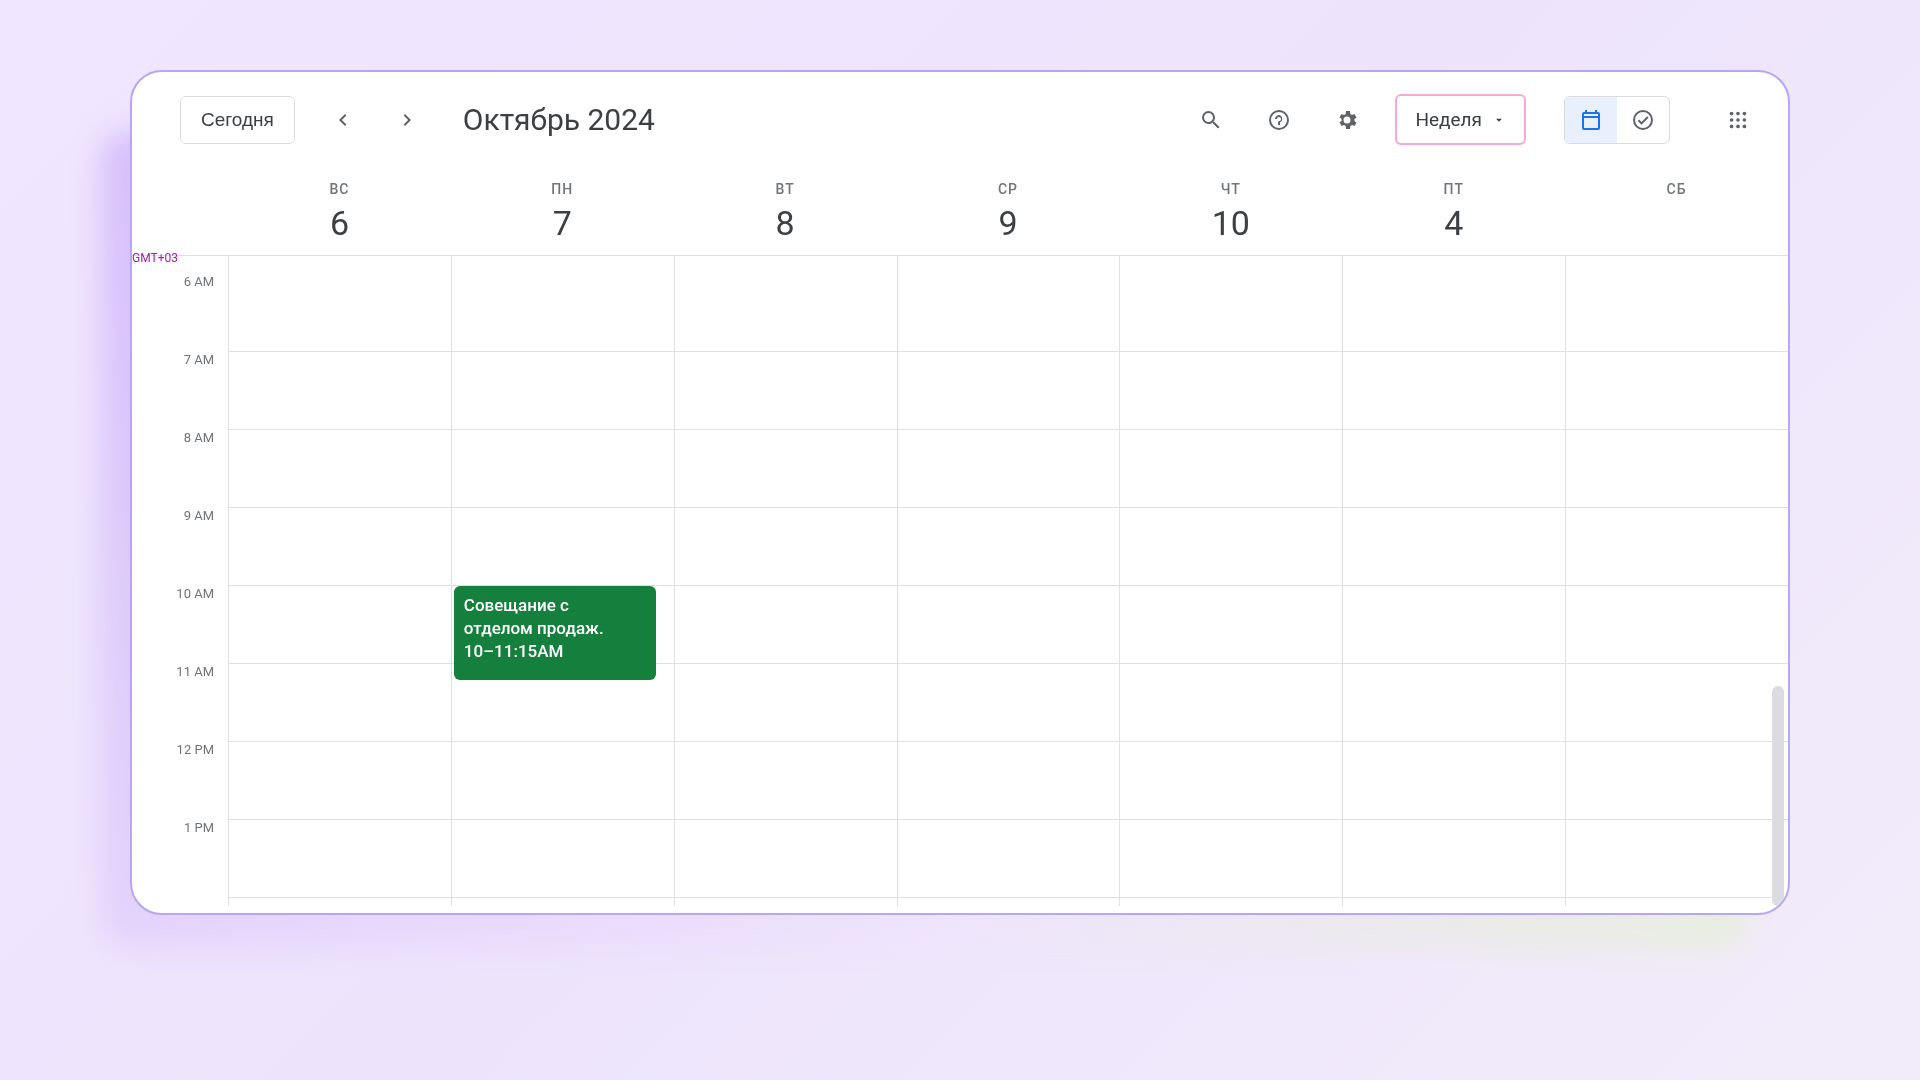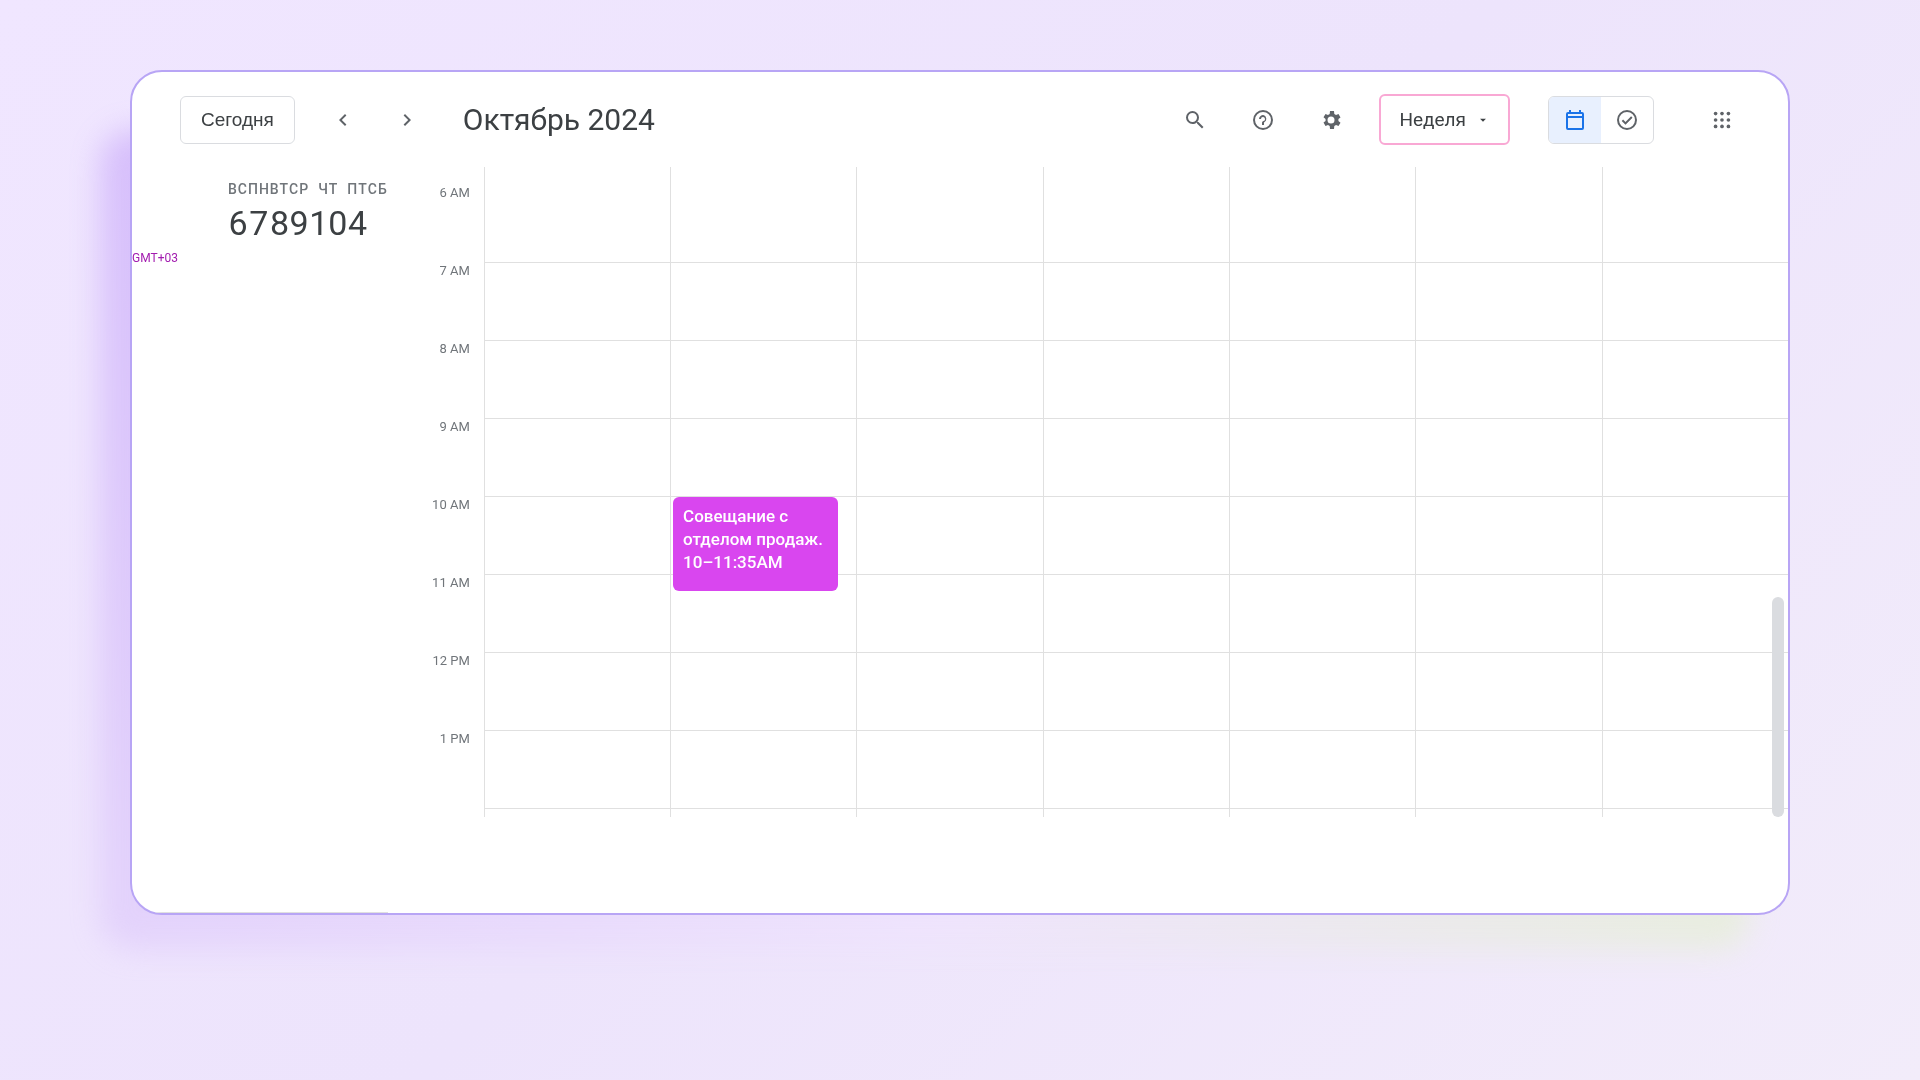--- a/index.html
+++ b/index.html
@@ -25,21 +25,21 @@
   width: 1660px; height: 845px;
   background: #fff;
   border-radius: 32px;
   border: 2px solid #b8a5f5;
   overflow: hidden;
   z-index: 1;
   display: flex; flex-direction: column;
 }
 .toolbar {
   display: flex; align-items: center;
-  padding: 22px 46px 22px 48px;
+  padding: 22px 30px 22px 48px;
 }
 .today-btn {
   border: 1px solid #dadce0; background: #fff;
   border-radius: 6px;
   padding: 12px 20px;
   font-size: 19px; color: #3c4043;
   cursor: pointer;
 }
 .nav-arrows { display:flex; margin-left: 28px; gap: 24px; }
 .icon-btn {
@@ -74,21 +74,21 @@
   color: #5f6368; cursor: pointer;
 }
 .pill.active { background: #e8f0fe; color: #1a73e8; }
 .apps-btn {
   margin-left: 20px;
   width: 40px; height: 40px;
   display: flex; align-items: center; justify-content: center;
   color: #5f6368; cursor: pointer;
 }
 
-.calendar-body { flex: 1; display: flex; flex-direction: row; position: relative; overflow: hidden; }
+.calendar-body { flex: 1; display: flex; flex-direction: column; position: relative; overflow: hidden; }
 .day-headers {
   display: flex;
   padding-left: 96px;
   border-bottom: 1px solid #e0e0e0;
 }
 .day-header {
   flex: 1; text-align: center;
   padding: 14px 0 12px 0;
 }
 .dow { font-size: 14px; color: #70757a; font-weight: 500; letter-spacing: 1px; }
@@ -276,23 +276,23 @@
             <div class="day-col">
               <div style="height: 18px;"></div>
               <div class="hour-cell"></div>
               <div class="hour-cell"></div>
               <div class="hour-cell"></div>
               <div class="hour-cell"></div>
               <div class="hour-cell"></div>
               <div class="hour-cell"></div>
               <div class="hour-cell"></div>
               <div class="hour-cell"></div>
-              <div class="event" style="top: 330px; height: 93.5px; background: #d946ef;">
+              <div class="event" style="top: 330px; height: 93.5px; background: #15803d;">
                 <div>Совещание с<br>отделом продаж.</div>
-                <div>10–11:35AM</div>
+                <div>10–11:15AM</div>
               </div>
             </div>
             <div class="day-col">
               <div style="height: 18px;"></div>
               <div class="hour-cell"></div>
               <div class="hour-cell"></div>
               <div class="hour-cell"></div>
               <div class="hour-cell"></div>
               <div class="hour-cell"></div>
               <div class="hour-cell"></div>

